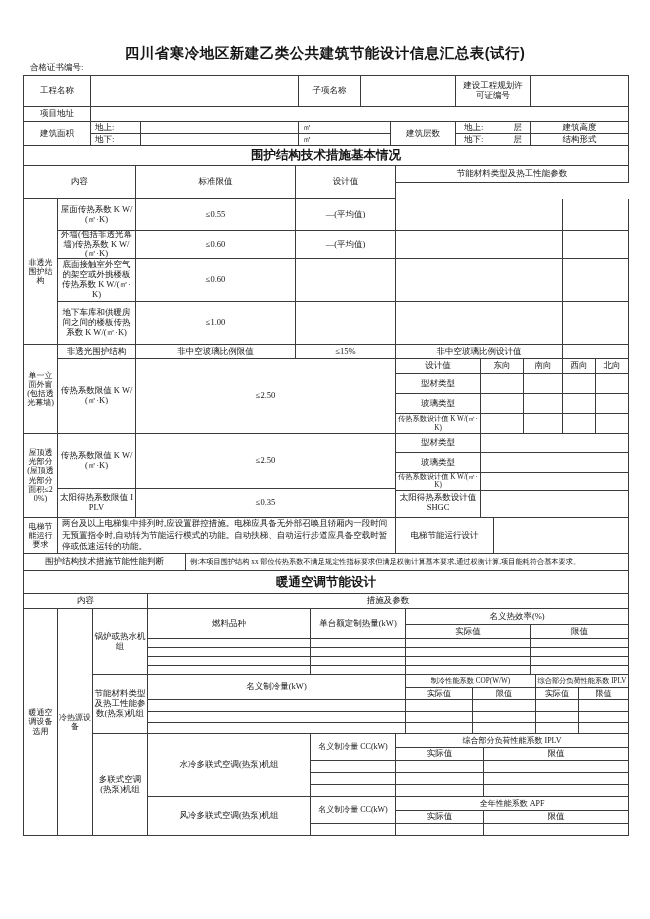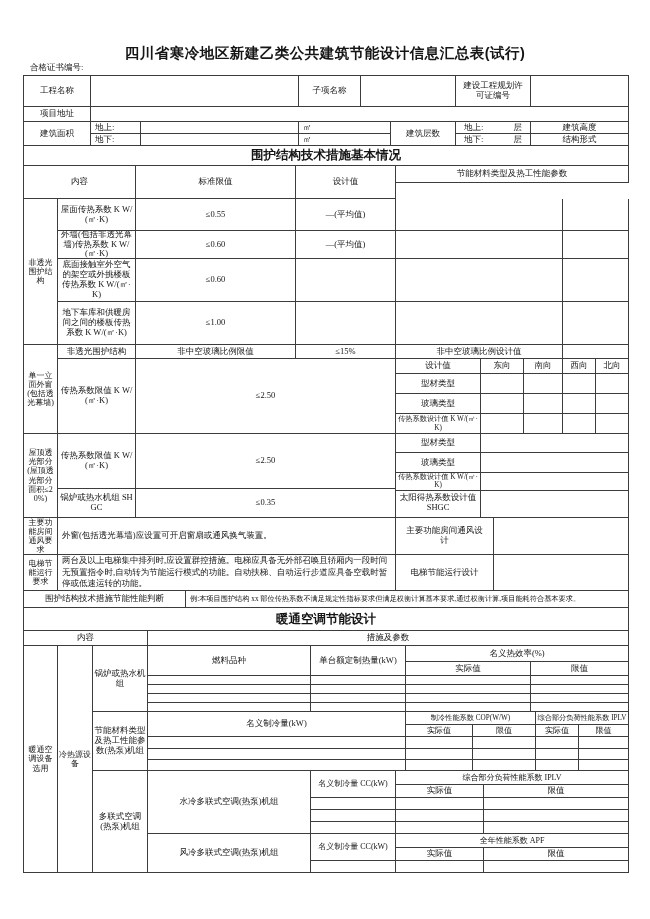--- a/index.html
+++ b/index.html
@@ -189,34 +189,28 @@
               <div class="c" style="width:85px">玻璃类型</div>
               <div class="c fx"></div>
             </div>
             <div class="r fx">
               <div class="c f7" style="width:85px">传热系数设计值 K W/(㎡·K)</div>
               <div class="c fx"></div>
             </div>
           </div>
         </div>
         <div class="r fx">
-          <div class="c" style="width:78px">锅炉或热水机组 SHGC</div>
+          <div class="c" style="width:78px">太阳得热系数限值 IPLV</div>
           <div class="c" style="width:260px">≤0.35</div>
           <div class="c" style="width:85px">太阳得热系数设计值 SHGC</div>
           <div class="c fx"></div>
         </div>
       </div>
     </div>
 
-    <div class="r" style="height:37px">
-      <div class="c f8" style="width:34px">主要功能房间通风要求</div>
-      <div class="c lt" style="width:338px">外窗(包括透光幕墙)应设置可开启窗扇或通风换气装置。</div>
-      <div class="c" style="width:98px;padding:0 9px">主要功能房间通风设计</div>
-      <div class="c fx"></div>
-    </div>
 
     <div class="r" style="height:36px">
       <div class="c f8" style="width:34px">电梯节能运行要求</div>
       <div class="c lt" style="width:338px;line-height:1.35">两台及以上电梯集中排列时,应设置群控措施。电梯应具备无外部召唤且轿厢内一段时间无预置指令时,自动转为节能运行模式的功能。自动扶梯、自动运行步道应具备空载时暂停或低速运转的功能。</div>
       <div class="c" style="width:98px">电梯节能运行设计</div>
       <div class="c fx"></div>
     </div>
 
     <div class="r" style="height:17px">
       <div class="c" style="width:162px">围护结构技术措施节能性能判断</div>

